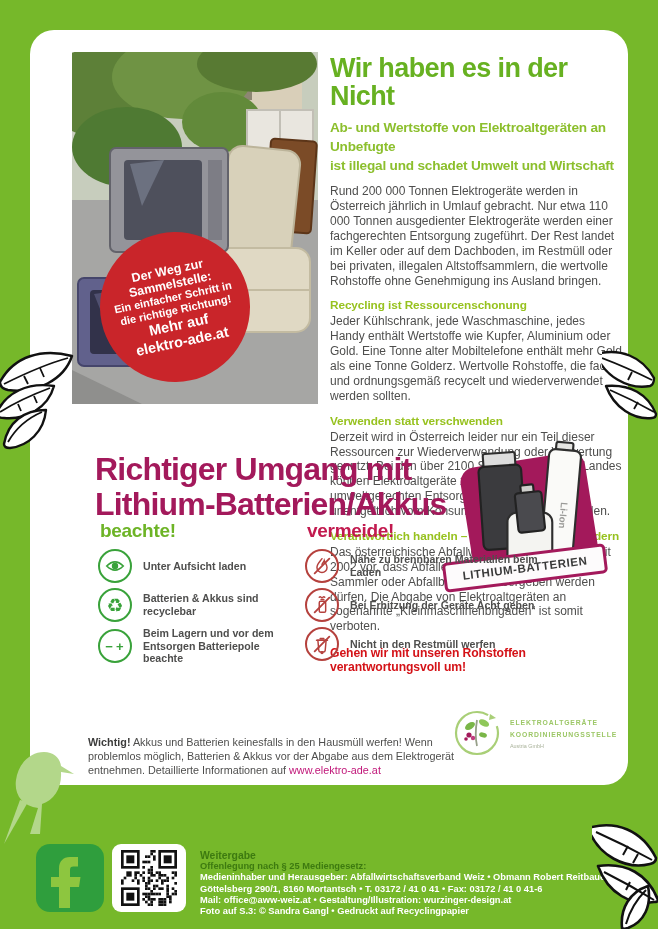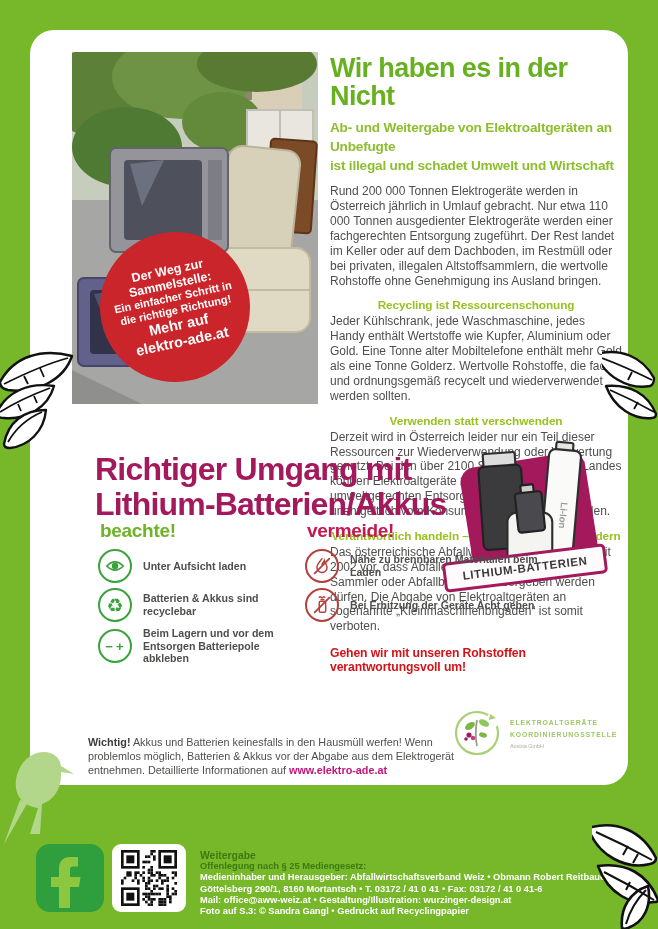--- a/index.html
+++ b/index.html
@@ -14,21 +14,21 @@
          justify-content:center;align-items:center;color:#fff;text-align:center;line-height:1.12;}
   .badge .s1{font-size:12.5px;font-weight:800;}
   .badge .s2{font-size:11px;font-weight:800;}
   .badge .s3{font-size:14.5px;font-weight:800;margin-top:1px;}
 
   
   .col{position:absolute;left:330px;top:55px;width:292px;}
   .col h1{margin:0;font-size:27px;font-weight:800;letter-spacing:-0.6px;color:#67b121;line-height:1.02;}
   .subtitle{margin-top:9px;font-size:13.6px;font-weight:800;color:#8cbf2d;line-height:1.38;letter-spacing:-0.2px;}
   .body-p{margin:9px 0 0;font-size:12px;color:#4e4e4d;line-height:1.24;}
-  .sec-head{margin:10px 0 0;font-size:11.8px;font-weight:800;color:#97c21f;letter-spacing:-0.1px;text-align:center;}
+  .sec-head{margin:10px 0 0;font-size:11.8px;font-weight:800;color:#97c21f;letter-spacing:-0.1px;}
   .sec-head + .body-p{margin-top:2px;}
   .cta{margin-top:12px;font-size:12.2px;font-weight:800;color:#d41217;letter-spacing:-0.1px;}
 
   
   .bat-title{position:absolute;left:95px;top:452px;font-size:32px;font-weight:800;color:#a3195b;
              letter-spacing:-0.8px;line-height:1.08;}
   .sticker{position:absolute;left:447px;top:440px;width:170px;height:160px;}
   .ribbon{position:absolute;left:443px;top:553px;width:158px;height:24px;background:#fdfbfc;
           border:3px solid #a3195b;border-radius:5px;transform:rotate(-7deg);
           display:flex;align-items:center;justify-content:center;
@@ -44,21 +44,21 @@
       display:flex;align-items:center;justify-content:center;position:relative;}
   .do-items .ic{border-color:#39a23a;color:#39a23a;}
   .dont-items .ic{border-color:#b5413d;color:#b5413d;}
   .row .lbl{font-size:10.6px;font-weight:700;color:#4e4e4d;line-height:1.2;}
   .glyph{font-family:"DejaVu Sans",sans-serif;font-size:19px;line-height:1;}
   .poles{font-size:13px;font-weight:800;letter-spacing:1px;}
 
   
   .important{position:absolute;left:88px;top:724px;width:372px;font-size:10.8px;color:#4e4e4d;line-height:1.32;}
   .important b{color:#3c3c3b;}
-  .important a{color:#c01578;font-weight:700;text-decoration:none;}
+  .important a{color:#c01578;font-weight:400;text-decoration:none;}
 
   .eak{position:absolute;left:452px;top:708px;display:flex;align-items:center;gap:8px;}
   .eak .t1{font-size:6.8px;letter-spacing:.9px;font-weight:700;color:#9cc766;line-height:1.7;}
   .eak .t2{font-size:5.4px;color:#a9b29a;margin-top:2px;}
 
   
   .fb{position:absolute;left:36px;top:844px;width:68px;height:68px;border-radius:14px;background:#2f9e3d;
       display:flex;align-items:center;justify-content:center;}
   .qr{position:absolute;left:112px;top:844px;width:74px;height:68px;border-radius:9px;background:#fff;
       display:flex;align-items:center;justify-content:center;}
@@ -119,21 +119,21 @@
     <div class="s1">Sammelstelle:</div>
     <div class="s2">Ein einfacher Schritt in</div>
     <div class="s2">die richtige Richtung!</div>
     <div class="s3">Mehr auf</div>
     <div class="s3">elektro-ade.at</div>
   </div>
 
   <div class="col">
     <h1>Wir haben es in der Nicht</h1>
     <div class="subtitle">
-      <div>Ab- und Weitergabe von Elektroaltgeräten an Unbefugte</div>
+      <div>Ab- und Wertstoffe von Elektroaltgeräten an Unbefugte</div>
       <div>ist illegal und schadet Umwelt und Wirtschaft</div>
     </div>
     <p class="body-p">Rund 200 000 Tonnen Elektrogeräte werden in Österreich jährlich in Umlauf gebracht. Nur etwa 110 000 Tonnen ausgedienter Elektrogeräte werden einer fachgerechten Entsorgung zugeführt. Der Rest landet im Keller oder auf dem Dachboden, im Restmüll oder bei privaten, illegalen Altstoffsammlern, die wertvolle Rohstoffe ohne Genehmigung ins Ausland bringen.</p>
     <div class="sec-head">Recycling ist Ressourcenschonung</div>
     <p class="body-p">Jeder Kühlschrank, jede Waschmaschine, jedes Handy enthält Wertstoffe wie Kupfer, Aluminium oder Gold. Eine Tonne alter Mobiltelefone enthält mehr Gold als eine Tonne Golderz. Wertvolle Rohstoffe, die fach- und ordnungsgemäß recycelt und wiederverwendet werden sollten.</p>
     <div class="sec-head">Verwenden statt verschwenden</div>
     <p class="body-p">Derzeit wird in Österreich leider nur ein Teil dieser Ressourcen zur Wiederverwendung oder Verwertung genutzt. Bei den über 2100 Sammelstellen des Landes können Elektroaltgeräte zur fach- und umweltgerechten Entsorgung und Verwertung unentgeltlich vom Konsumenten abgegeben werden.</p>
     <div class="sec-head">Verantwortlich handeln – illegale Exporte verhindern</div>
     <p class="body-p">Das österreichische Abfallwirtschaftsgesetz sieht seit 2002 vor, dass Abfälle ausschließlich an befugte Sammler oder Abfallbehandler übergeben werden dürfen. Die Abgabe von Elektroaltgeräten an sogenannte „Kleinmaschinenbrigaden“ ist somit verboten.</p>
     <div class="cta">Gehen wir mit unseren Rohstoffen verantwortungsvoll um!</div>
@@ -180,21 +180,21 @@
       <span class="lbl">Unter Aufsicht laden</span>
     </div>
     <div class="row">
       <span class="ic">
           <span class="glyph">♻</span>
         </span>
       <span class="lbl">Batterien &amp; Akkus sind recyclebar</span>
     </div>
     <div class="row">
       <span class="ic poles">− +</span>
-      <span class="lbl">Beim Lagern und vor dem Entsorgen Batteriepole abkleben</span>
+      <span class="lbl">Beim Lagern und vor dem Entsorgen Batteriepole beachte</span>
     </div>
   </div>
 
   <div class="items dont-items">
     <div class="row">
       <span class="ic">
         <svg width="22" height="22" viewBox="0 0 24 24" fill="none" stroke="currentColor" stroke-width="1.6" stroke-linecap="round">
           <path d="M12 4c-3 4-5.5 6-5.5 9.5a5.5 5.5 0 0 0 11 0c0-3-2-4.5-3-7.5-.5 2-2 2.5-2.5 4.5"></path>
           <path d="M4 20 20 4" stroke-width="2"></path>
         </svg>
@@ -204,20 +204,31 @@
     <div class="row">
       <span class="ic">
         <svg width="22" height="22" viewBox="0 0 24 24" fill="none" stroke="currentColor" stroke-width="1.6" stroke-linecap="round">
           <rect x="9" y="8" width="7" height="12" rx="1.5"></rect>
             <path d="M11 6h3"></path>
           <path d="M9 3.5q1-1 2 0t2 0t2 0"></path>
           <path d="M4 20 20 4" stroke-width="2"></path>
         </svg>
       </span>
       <span class="lbl">Bei Erhitzung der Geräte Acht geben</span>
+    </div>
+    <div class="row">
+      <span class="ic">
+        <svg width="22" height="22" viewBox="0 0 24 24" fill="none" stroke="currentColor" stroke-width="1.6" stroke-linecap="round">
+          <path d="M7.5 8h9l-1 11a2 2 0 0 1-2 1.8h-3a2 2 0 0 1-2-1.8z"></path>
+            <path d="M6 8h12M10 6h4"></path>
+            <circle cx="12" cy="21.3" r="1"></circle>
+          <path d="M4 20 20 4" stroke-width="2"></path>
+        </svg>
+      </span>
+      <span class="lbl">Nicht in den Restmüll werfen</span>
     </div>
   </div>
 
   <p class="important">
     <b>Wichtig!</b><span> Akkus und Batterien keinesfalls in den Hausmüll werfen! Wenn problemlos möglich, Batterien &amp; Akkus vor der Abgabe aus dem Elektrogerät entnehmen. Detaillierte Informationen auf </span><a href="#">www.elektro-ade.at</a>
   </p>
 
   <div class="eak">
     <svg width="50" height="50" viewBox="0 0 50 50">
       <circle cx="25" cy="25" r="21" fill="none" stroke="#a9cf77" stroke-width="2.2" stroke-dasharray="110 14"></circle>

